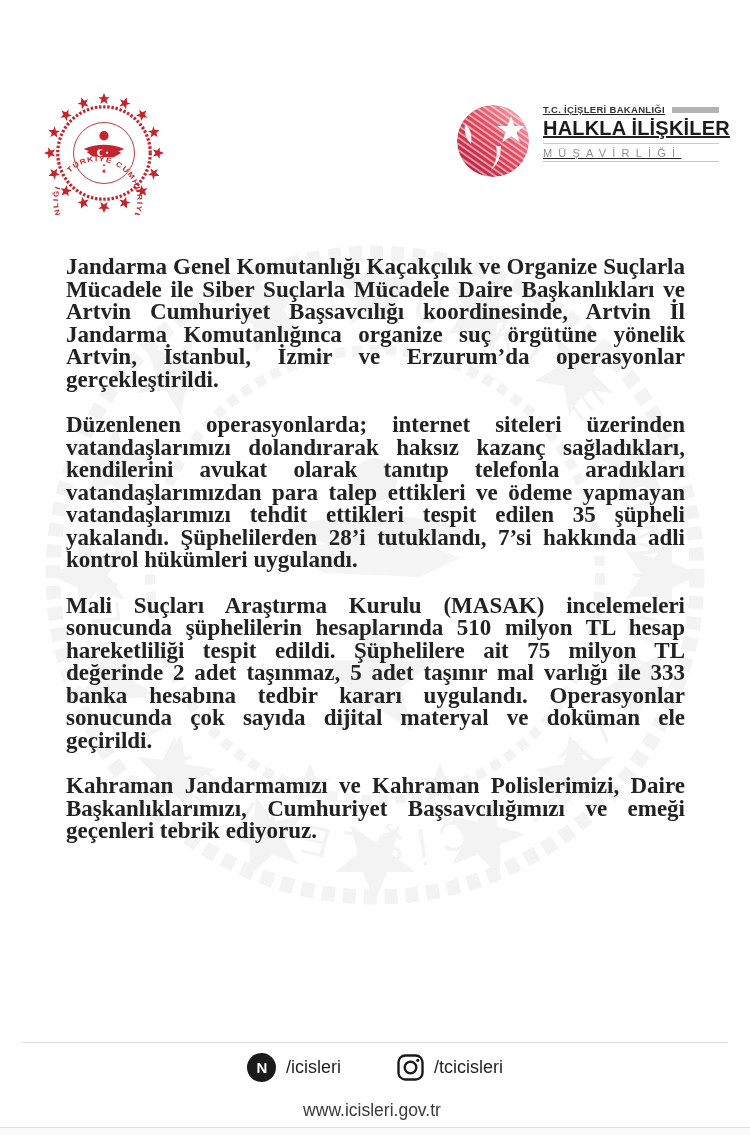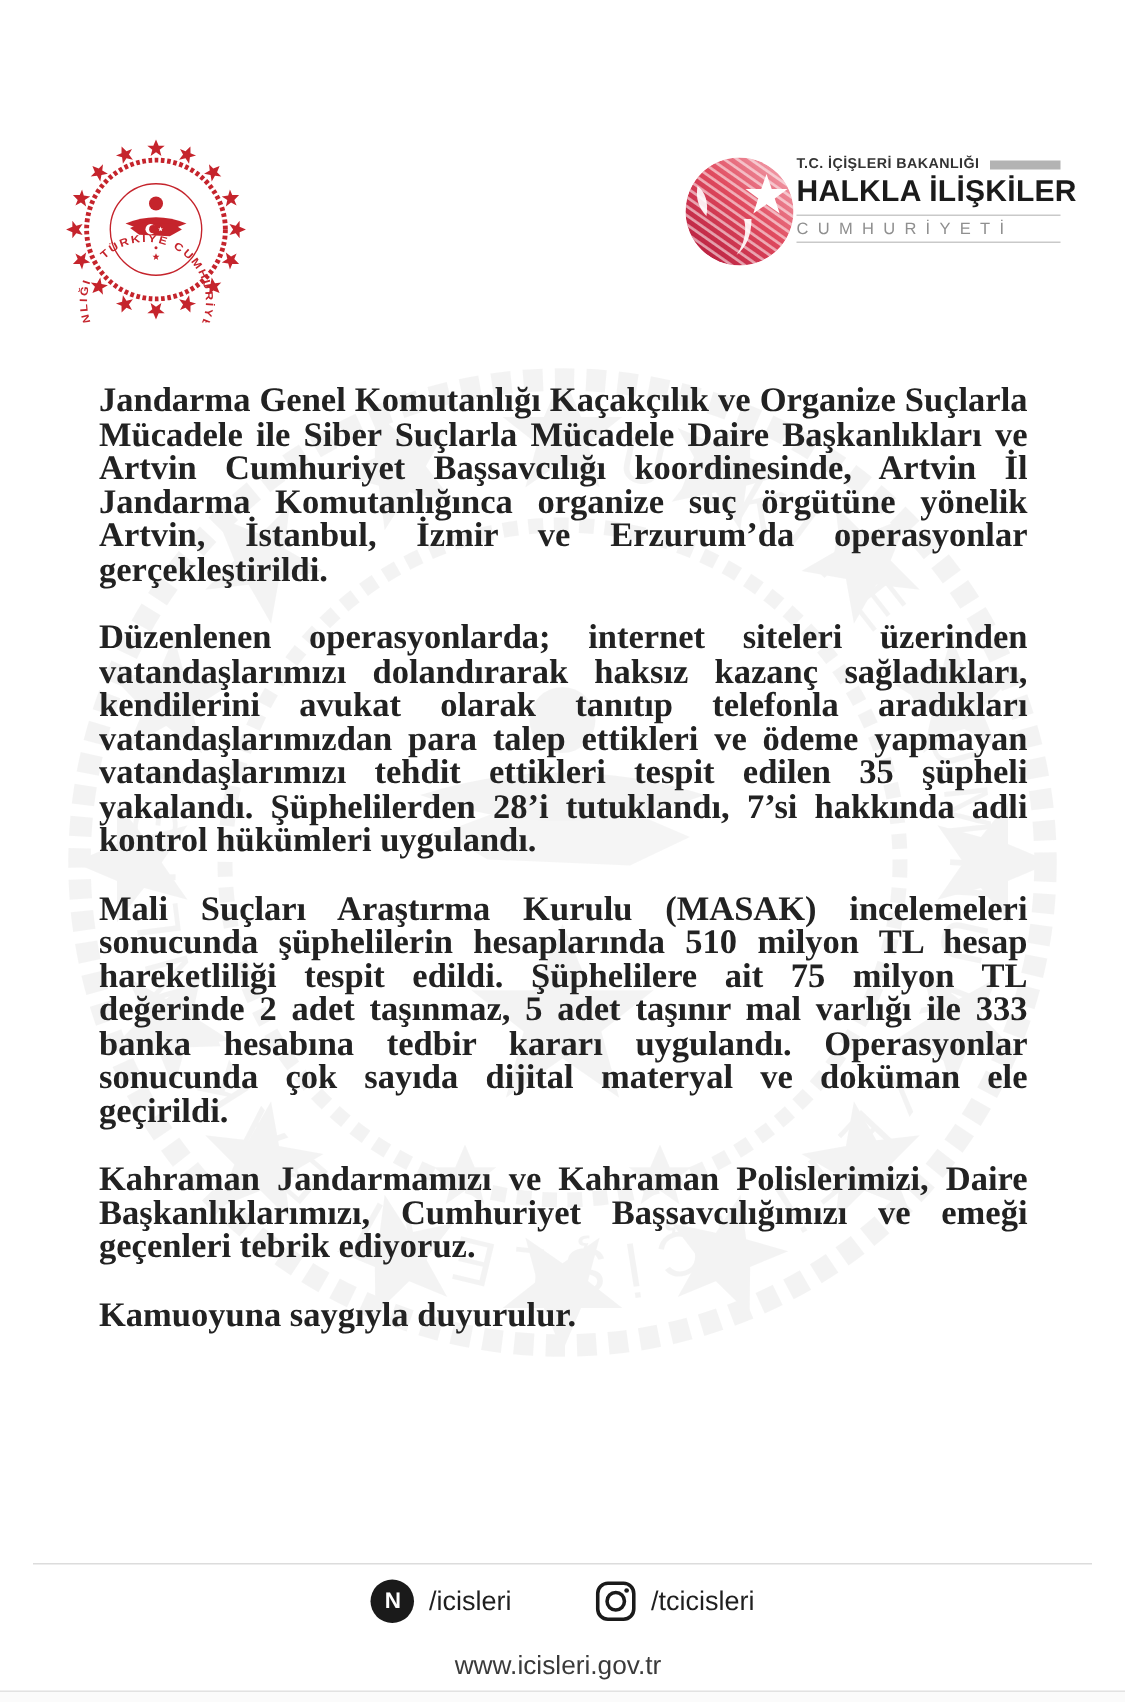--- a/index.html
+++ b/index.html
@@ -4,21 +4,21 @@
 <style>
   html,body{margin:0;padding:0;background:#ffffff;}
   .page{position:relative;width:750px;height:1135px;background:#ffffff;overflow:hidden;
         font-family:"Liberation Serif", serif;color:#222;}
   
   .watermark{position:absolute;left:25px;top:225px;width:700px;height:700px;opacity:.065;pointer-events:none;}
   
   .emblem{position:absolute;left:42px;top:91px;width:124px;height:124px;}
   .logo{position:absolute;left:455px;top:100px;width:266px;height:95px;display:flex;align-items:flex-start;}
   .logo-mark{width:76px;height:80px;flex:0 0 auto;}
-  .logo-text{width:176px;font-family:"Liberation Sans",sans-serif;}
+  .logo-text{margin-left:12px;width:176px;font-family:"Liberation Sans",sans-serif;text-decoration:underline;}
   .logo-row1{display:flex;align-items:center;margin-top:4px;}
   .logo-row1 .tc{font-size:9.5px;font-weight:bold;letter-spacing:.3px;color:#333;white-space:nowrap;}
   .logo-row1 .bar{flex:1;height:6px;background:#b3b3b3;margin-left:7px;}
   .logo-row2{display:flex;justify-content:space-between;align-items:baseline;margin-top:1px;}
   .logo-row2 .big{font-size:31px;font-weight:bold;letter-spacing:1px;color:#1b1b1b;line-height:1;}
   .logo-row2 .small{font-size:22px;font-weight:bold;color:#1b1b1b;line-height:1;}
   .logo-row3{font-size:20px;font-weight:bold;letter-spacing:.2px;color:#1b1b1b;line-height:1.1;margin-top:2px;white-space:nowrap;}
   .logo-row4{margin-top:4px;border-top:1.5px solid #c9c9c9;border-bottom:1.5px solid #c9c9c9;
              padding:3px 0 2px 0;font-size:11px;color:#8f8f8f;letter-spacing:6.2px;white-space:nowrap;}
   
@@ -148,30 +148,29 @@
         <path d="M46,46 Q46,62 36,70 Q44,58 41,46 Z" fill="#ffffff" opacity=".9"></path>
       </g>
       <path d="M56,16 L59.5,26 L70,26 L61.5,32.3 L64.8,42.3 L56,36.2 L47.2,42.3 L50.5,32.3 L42,26 L52.5,26 Z" fill="#ffffff"></path>
     </svg>
     <div class="logo-text">
       <div class="logo-row1">
         <span class="tc">T.C. İÇİŞLERİ BAKANLIĞI</span>
         <span class="bar"></span>
       </div>
       <div class="logo-row3">HALKLA İLİŞKİLER</div>
-      <div class="logo-row4">CUMHURİYETİ</div>
+      <div class="logo-row4">MÜŞAVİRLİĞİ</div>
     </div>
   </div>
 
   <main class="doc">
     <p class="para">Jandarma Genel Komutanlığı Kaçakçılık ve Organize Suçlarla Mücadele ile Siber Suçlarla Mücadele Daire Başkanlıkları ve Artvin Cumhuriyet Başsavcılığı koordinesinde, Artvin İl Jandarma Komutanlığınca organize suç örgütüne yönelik Artvin, İstanbul, İzmir ve Erzurum’da operasyonlar gerçekleştirildi.</p>
     <p class="para">Düzenlenen operasyonlarda; internet siteleri üzerinden vatandaşlarımızı dolandırarak haksız kazanç sağladıkları, kendilerini avukat olarak tanıtıp telefonla aradıkları vatandaşlarımızdan para talep ettikleri ve ödeme yapmayan vatandaşlarımızı tehdit ettikleri tespit edilen 35 şüpheli yakalandı. Şüphelilerden 28’i tutuklandı, 7’si hakkında adli kontrol hükümleri uygulandı.</p>
     <p class="para">Mali Suçları Araştırma Kurulu (MASAK) incelemeleri sonucunda şüphelilerin hesaplarında 510 milyon TL hesap hareketliliği tespit edildi. Şüphelilere ait 75 milyon TL değerinde 2 adet taşınmaz, 5 adet taşınır mal varlığı ile 333 banka hesabına tedbir kararı uygulandı. Operasyonlar sonucunda çok sayıda dijital materyal ve doküman ele geçirildi.</p>
     <p class="para">Kahraman Jandarmamızı ve Kahraman Polislerimizi, Daire Başkanlıklarımızı, Cumhuriyet Başsavcılığımızı ve emeği geçenleri tebrik ediyoruz.</p>
-    <p class="para last">Kamuoyuna saygıyla duyurulur.</p>
   </main>
 
   <div class="footer-rule"></div>
 
   <div class="social">
     <div class="social-item">
       <span class="sicon">
         <span class="circle-badge">N</span>
       </span>
       <span class="handle">/icisleri</span>

